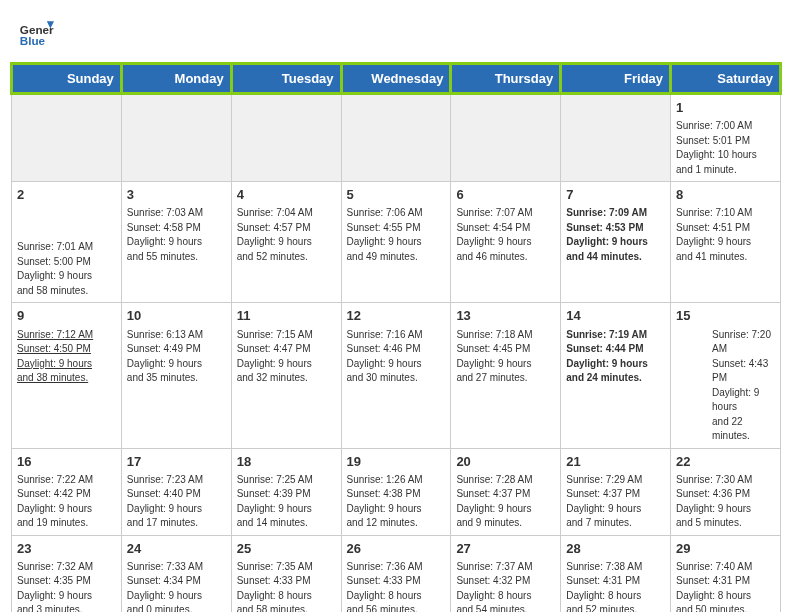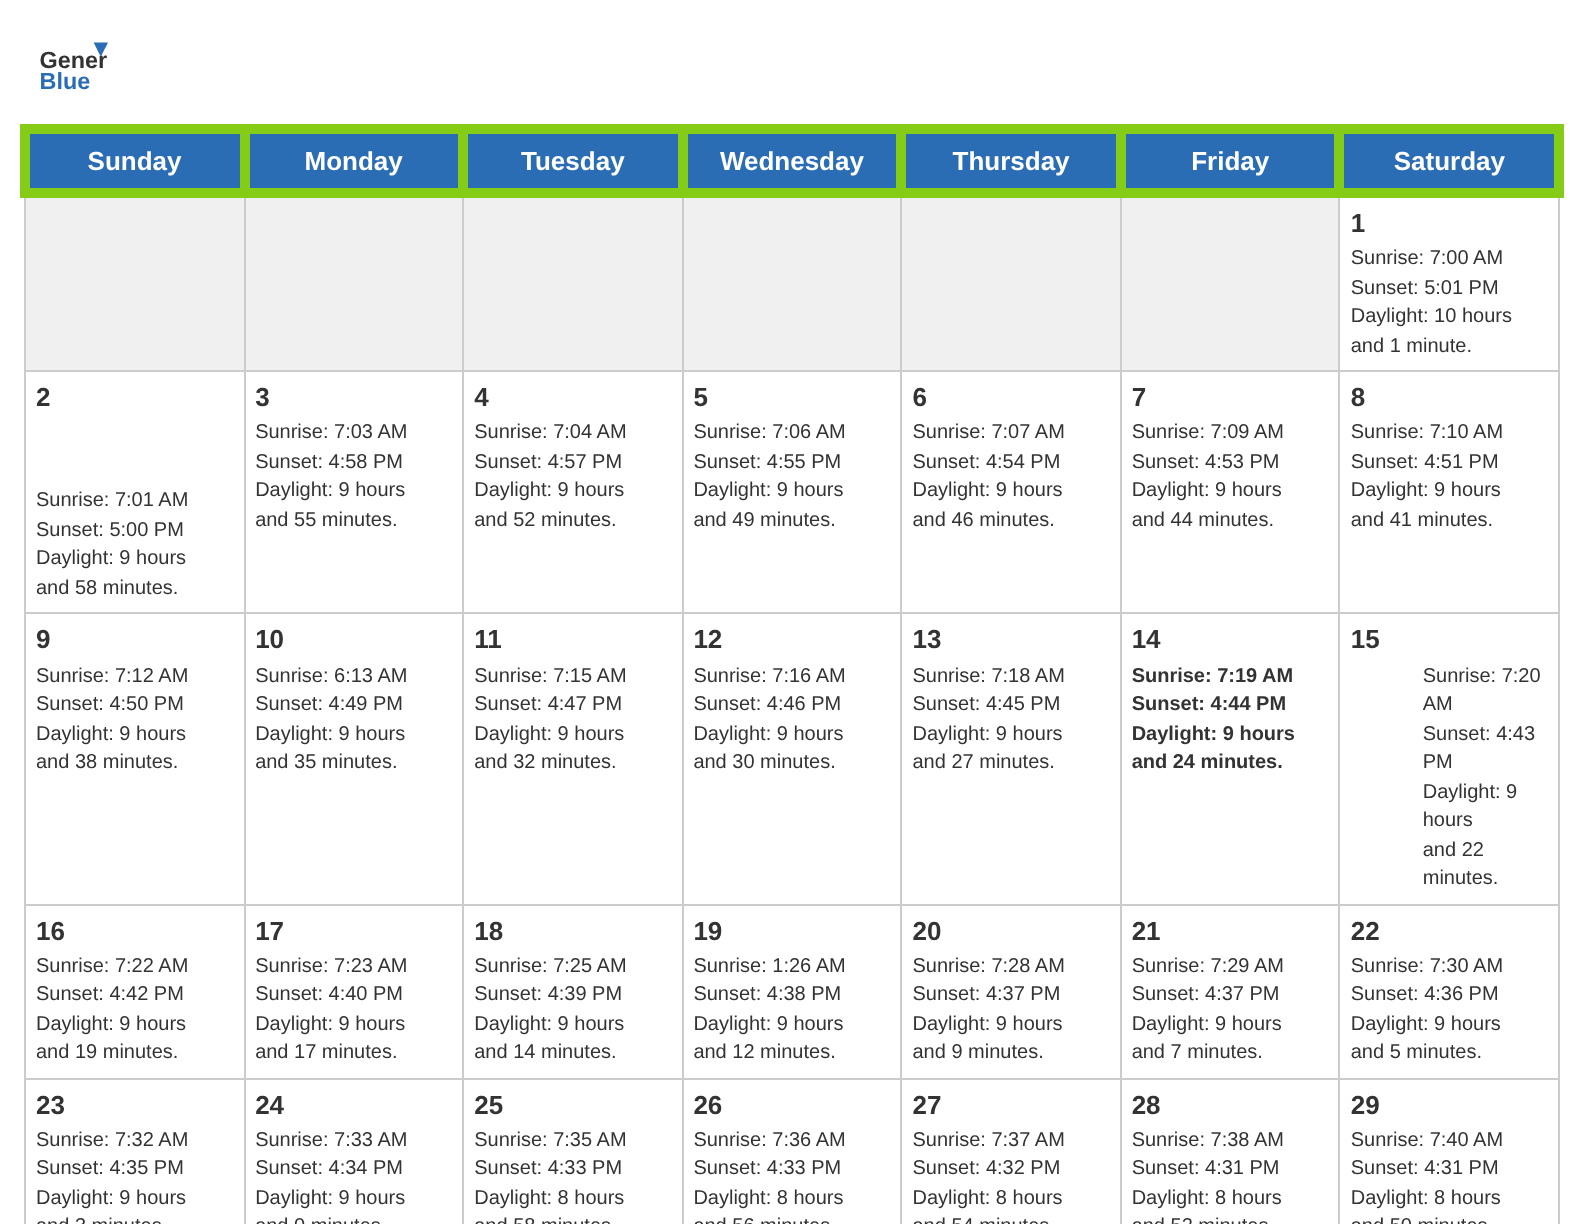--- a/index.html
+++ b/index.html
@@ -43,22 +43,22 @@
       width: 100%;
       border-collapse: collapse;
       border: 1px solid #ccc;
     }
     .calendar th {
       background-color: #2a6db5;
       color: #fff;
       font-size: 13px;
       font-weight: bold;
       padding: 6px 6px;
-      text-align: center;
-      border: 5px solid #84cc16;
+      text-align: right;
+      border: 3px solid #84cc16;
     }
     .calendar td {
       vertical-align: top;
       border: 1px solid #ccc;
       padding: 4px 5px;
       width: calc(100%/7);
       min-height: 80px;
       background: #fff;
       font-size: 10.5px;
       color: #333;
@@ -161,37 +161,37 @@
         </td>
         <td>
           <span class="day-number">6</span>
           <div class="day-info" style="white-space: pre-line;">Sunrise: 7:07 AM
 Sunset: 4:54 PM
 Daylight: 9 hours
 and 46 minutes.</div>
         </td>
         <td>
           <span class="day-number">7</span>
-          <div class="day-info" style="white-space: pre-line;">Sunrise: 7:09 AM
+          <div class="day-info" style="white-space: pre-line; font-weight: bold;">Sunrise: 7:09 AM
 Sunset: 4:53 PM
 Daylight: 9 hours
 and 44 minutes.</div>
         </td>
         <td>
           <span class="day-number">8</span>
           <div class="day-info" style="white-space: pre-line;">Sunrise: 7:10 AM
 Sunset: 4:51 PM
 Daylight: 9 hours
 and 41 minutes.</div>
         </td>
       </tr>
       <tr>
         <td>
           <span class="day-number">9</span>
-          <div class="day-info" style="white-space: pre-line;">Sunrise: 7:12 AM
+          <div class="day-info" style="white-space: pre-line; text-decoration: underline;">Sunrise: 7:12 AM
 Sunset: 4:50 PM
 Daylight: 9 hours
 and 38 minutes.</div>
         </td>
         <td>
           <span class="day-number">10</span>
           <div class="day-info" style="white-space: pre-line;">Sunrise: 6:13 AM
 Sunset: 4:49 PM
 Daylight: 9 hours
 and 35 minutes.</div>

